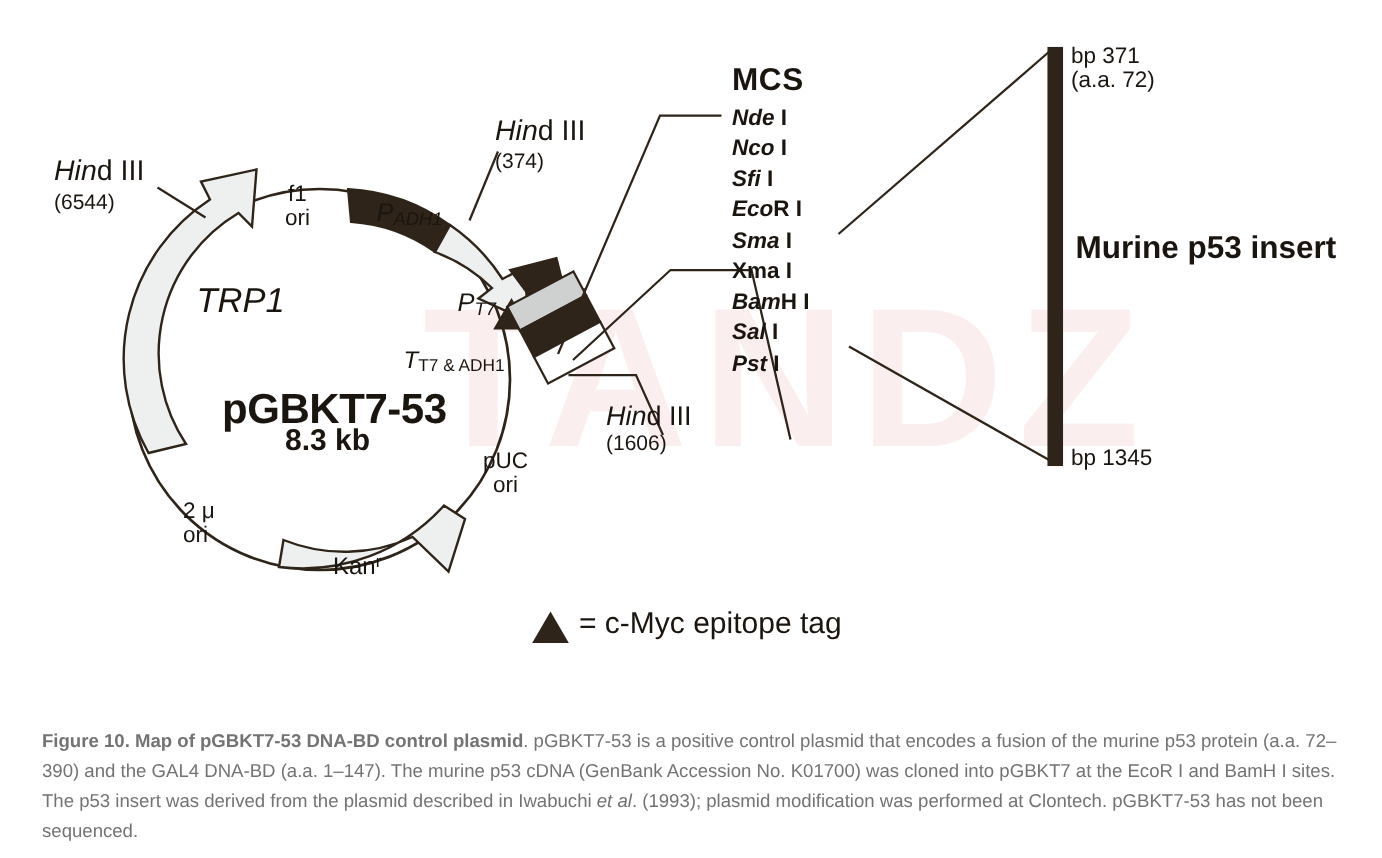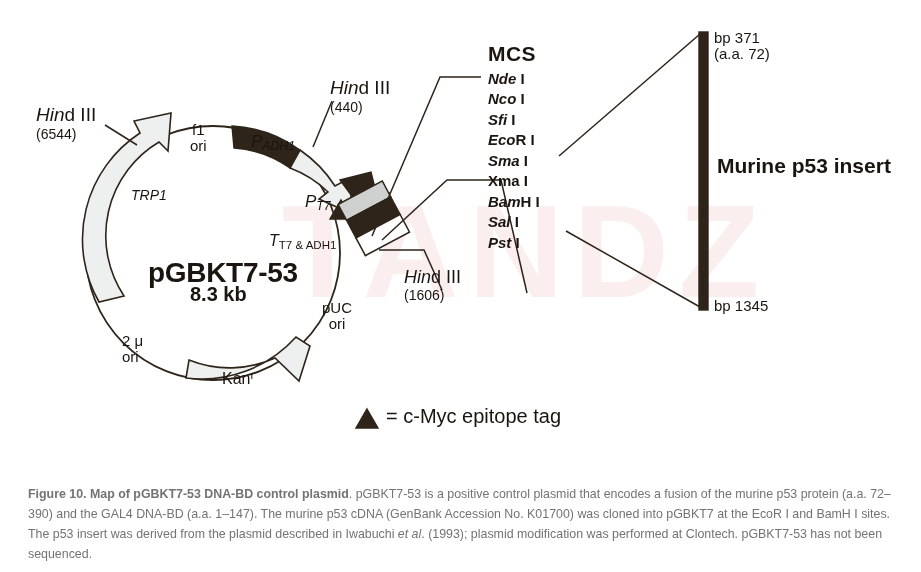--- a/index.html
+++ b/index.html
@@ -29,21 +29,21 @@
   .i{font-style:italic;}
 
   
   .hind6544{left:36px;top:105px;font-size:19px;}
   .hind6544 .sub{font-size:14px;font-style:normal;display:block;margin-top:1px;}
   .hind738{left:330px;top:78px;font-size:19px;}
   .hind738 .sub{font-size:14px;font-style:normal;display:block;margin-top:1px;text-align:left;}
   .hind1606{left:404px;top:268px;font-size:18px;}
   .hind1606 .sub{font-size:14px;font-style:normal;display:block;margin-top:1px;}
 
-  .trp1{left:131px;top:188px;font-size:14px;}
+  .trp1{left:131px;top:188px;font-size:23px;}
   .f1ori{left:190px;top:122px;font-size:15px;text-align:center;}
   .padh1{left:251px;top:133px;font-size:17px;}
   .gal4{left:262px;top:161px;font-size:16px;text-align:center;}
   .pt7{left:305px;top:193px;font-size:17px;}
   .tt7{left:269px;top:232px;font-size:16px;}
   .pucori{left:322px;top:300px;font-size:15px;text-align:center;}
   .twomu{left:122px;top:333px;font-size:15px;}
   .kanr{left:222px;top:369px;font-size:16px;}
 
   .plasmid-name{left:148px;top:258px;font-size:28px;font-weight:bold;letter-spacing:-0.3px;}
@@ -174,21 +174,21 @@
     <polygon class="dk" points="367,409 378,428 356,428"></polygon>
   </svg>
 
   <div class="lbl hind6544">
     <span class="i">Hin</span><span>d III</span>
     <span class="sub">(6544)</span>
   </div>
 
   <div class="lbl hind738">
     <span class="i">Hin</span><span>d III</span>
-    <span class="sub">(440)</span>
+    <span class="sub">(374)</span>
   </div>
 
   <div class="lbl hind1606">
     <span class="i">Hin</span><span>d III</span>
     <span class="sub">(1606)</span>
   </div>
 
   <div class="lbl trp1 i">TRP1</div>
 
   <div class="lbl f1ori">

